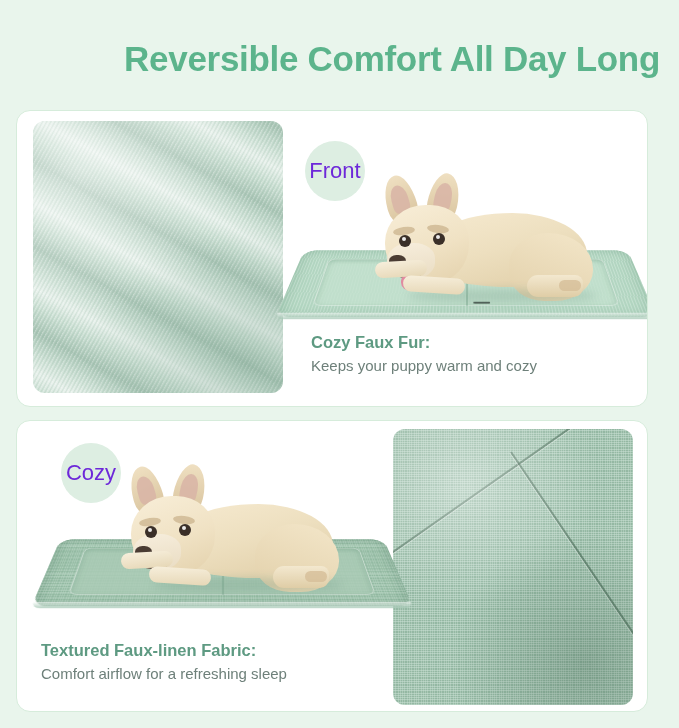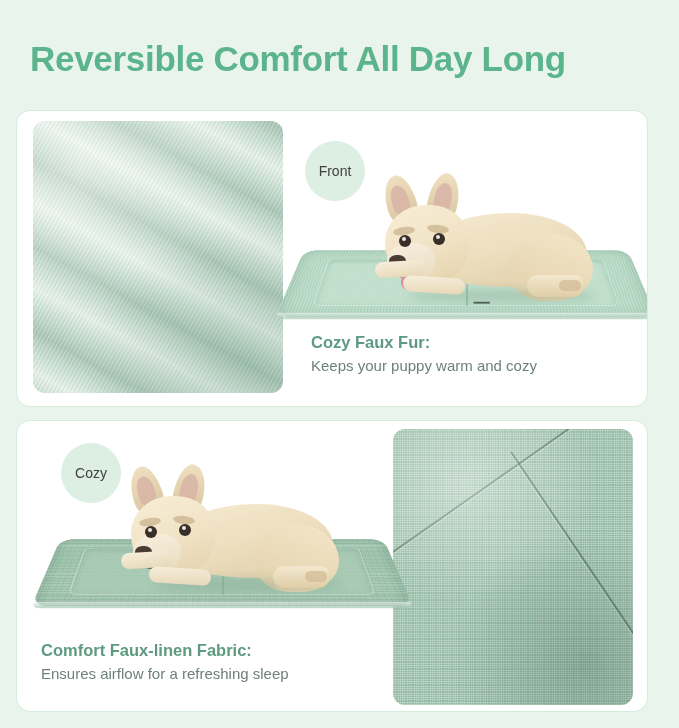--- a/index.html
+++ b/index.html
@@ -22,20 +22,21 @@
     position: absolute;
     left: 30px;
     top: 36px;
     width: 630px;
     font-size: 35px;
     font-weight: bold;
     letter-spacing: -0.3px;
     color: #5cb48c;
     line-height: 46px;
     white-space: nowrap;
+    text-align: right;
   }
 
   
   .card {
     position: absolute;
     background: #ffffff;
     border: 1px solid #d6ecdb;
     border-radius: 14px;
     overflow: hidden;
   }
@@ -134,22 +135,22 @@
 
   
   .badge {
     position: absolute;
     width: 60px; height: 60px;
     border-radius: 50%;
     background: #ddeee2;
     display: flex;
     align-items: center;
     justify-content: center;
-    font-size: 14px;
-    color: #404040;
+    font-size: 22px;
+    color: #6d28d9;
     z-index: 6;
   }
   .badge-front { left: 288px; top: 30px; }
   .badge-back  { left: 44px;  top: 22px; }
 
   
   .scene { position: absolute; z-index: 4; }
   .scene-front { left: 268px; top: 78px; width: 362px; height: 150px; }
   .scene-back  { left: 24px;  top: 55px; width: 362px; height: 152px; }
 
@@ -494,16 +495,16 @@
 
   <div class="tex linen-swatch">
     <div class="linen-base"></div>
     <div class="linen-weave"></div>
     <div class="seam seam-a"></div>
     <div class="seam seam-b"></div>
     <div class="linen-shade"></div>
   </div>
 
   <div class="caption caption-back">
-    <div class="caption-heading">Comfort Faux-linen Fabric:</div>
-    <div class="caption-sub">Ensures airflow for a refreshing sleep</div>
+    <div class="caption-heading">Textured Faux-linen Fabric:</div>
+    <div class="caption-sub">Comfort airflow for a refreshing sleep</div>
   </div>
 </div>
 
 </body></html>

